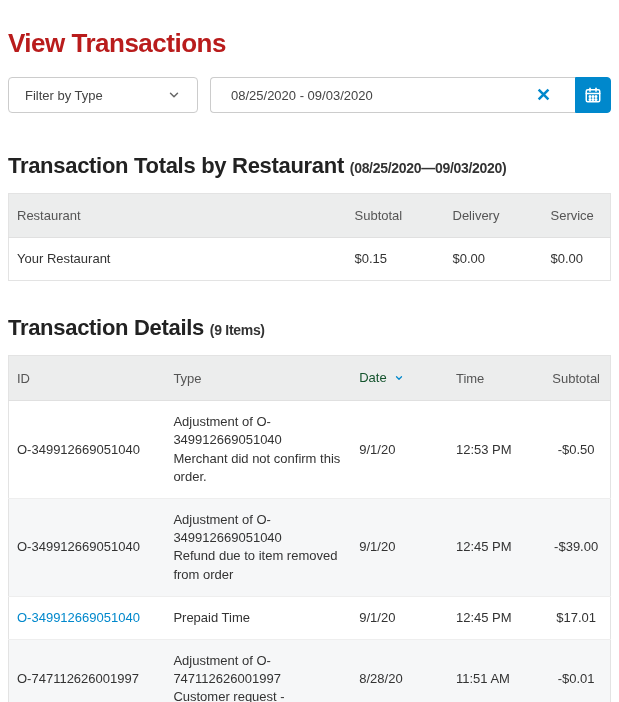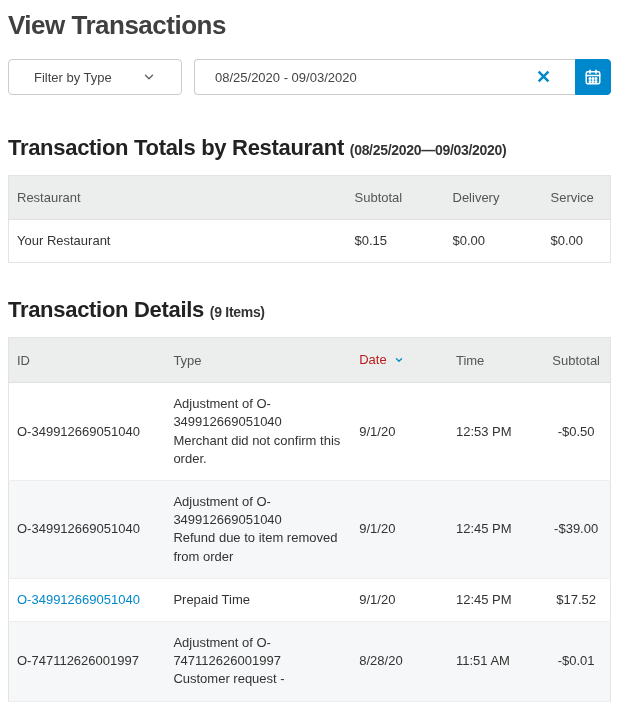--- a/index.html
+++ b/index.html
@@ -8,36 +8,37 @@
     width: 619px;
     color: #222;
     padding: 10px 8px 0 8px;
     background: #fff;
   }
   h1.page-title {
     font-size: 26px;
     font-weight: 800;
     letter-spacing: -0.5px;
     margin-bottom: 18px;
-    color: #404040;
+    color: #b91c1c;
+    margin-top: 18px;
   }
   .filters {
     display: flex;
     gap: 12px;
     margin-bottom: 40px;
   }
   .filter-type {
     position: relative;
-    width: 174px;
+    width: 190px;
     height: 36px;
     border: 1px solid #ccc;
     border-radius: 4px;
     display: flex;
     align-items: center;
-    padding: 0 25px;
+    padding: 0 16px;
     font-size: 13px;
     color: #444;
     cursor: pointer;
   }
   .filter-type .chev {
     margin-left: auto;
   }
   .date-wrap {
     flex: 1;
     display: flex;
@@ -110,21 +111,21 @@
   }
   tbody td {
     padding: 12px 8px;
     color: #333;
     border-top: 1px solid #eee;
     vertical-align: middle;
     line-height: 1.4;
     margin-left: 24px;
   }
   .details thead th.date-col {
-    color: #b91c1c;
+    color: #14532d;
     font-weight: 500;
   }
   .details thead th.subtotal-col {
     text-align: right;
     padding-right: 10px;
   }
   .details tbody td.subtotal-cell {
     text-align: center;
     padding-right: 10px;
   }
@@ -250,21 +251,21 @@
 Refund due to item removed from order</td>
         <td>9/1/20</td>
         <td>12:45 PM</td>
         <td class="subtotal-cell">-$39.00</td>
       </tr>
       <tr>
         <td><a class="link" href="#">O-349912669051040</a></td>
         <td style="white-space: pre-line;">Prepaid Time</td>
         <td>9/1/20</td>
         <td>12:45 PM</td>
-        <td class="subtotal-cell">$17.52</td>
+        <td class="subtotal-cell">$17.01</td>
       </tr>
       <tr>
         <td>O-747112626001997</td>
         <td style="white-space: pre-line;">Adjustment of O-747112626001997
 Customer request -</td>
         <td>8/28/20</td>
         <td>11:51 AM</td>
         <td class="subtotal-cell">-$0.01</td>
       </tr>
       <tr>

